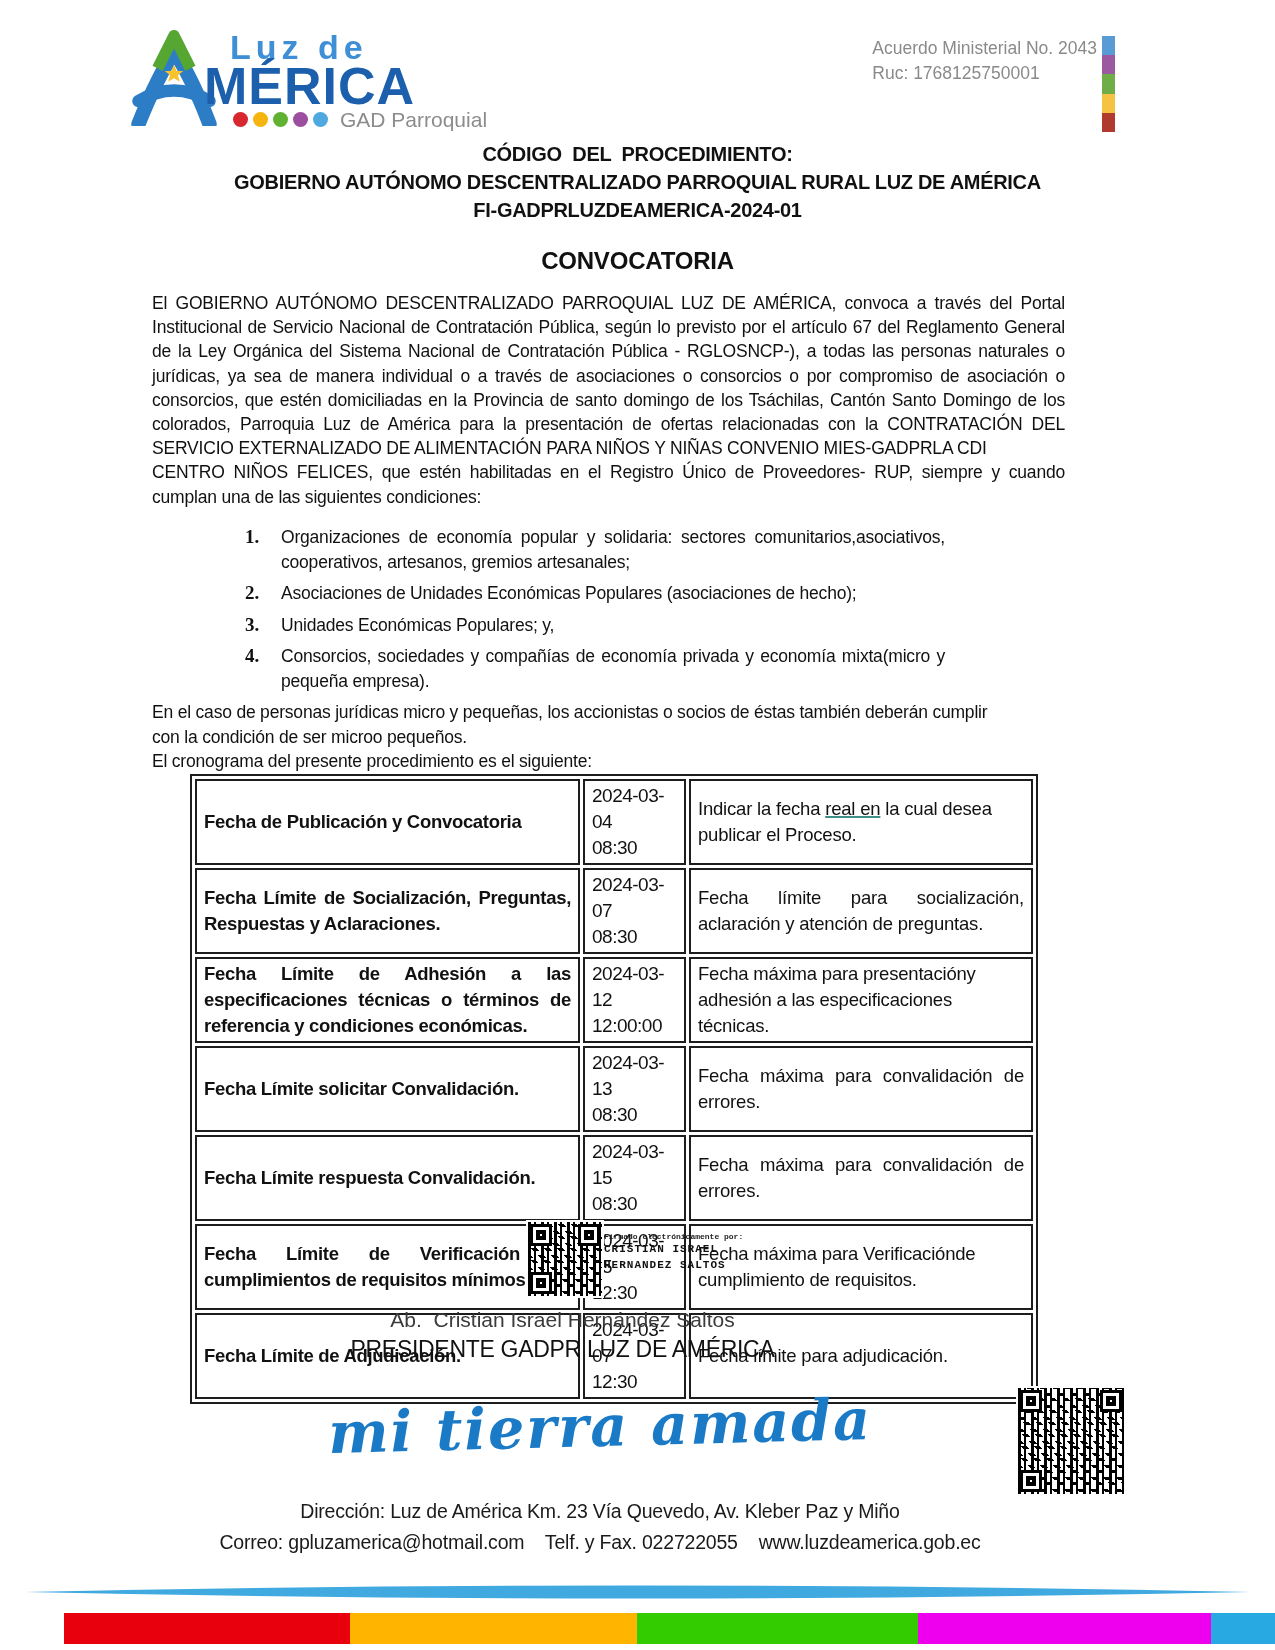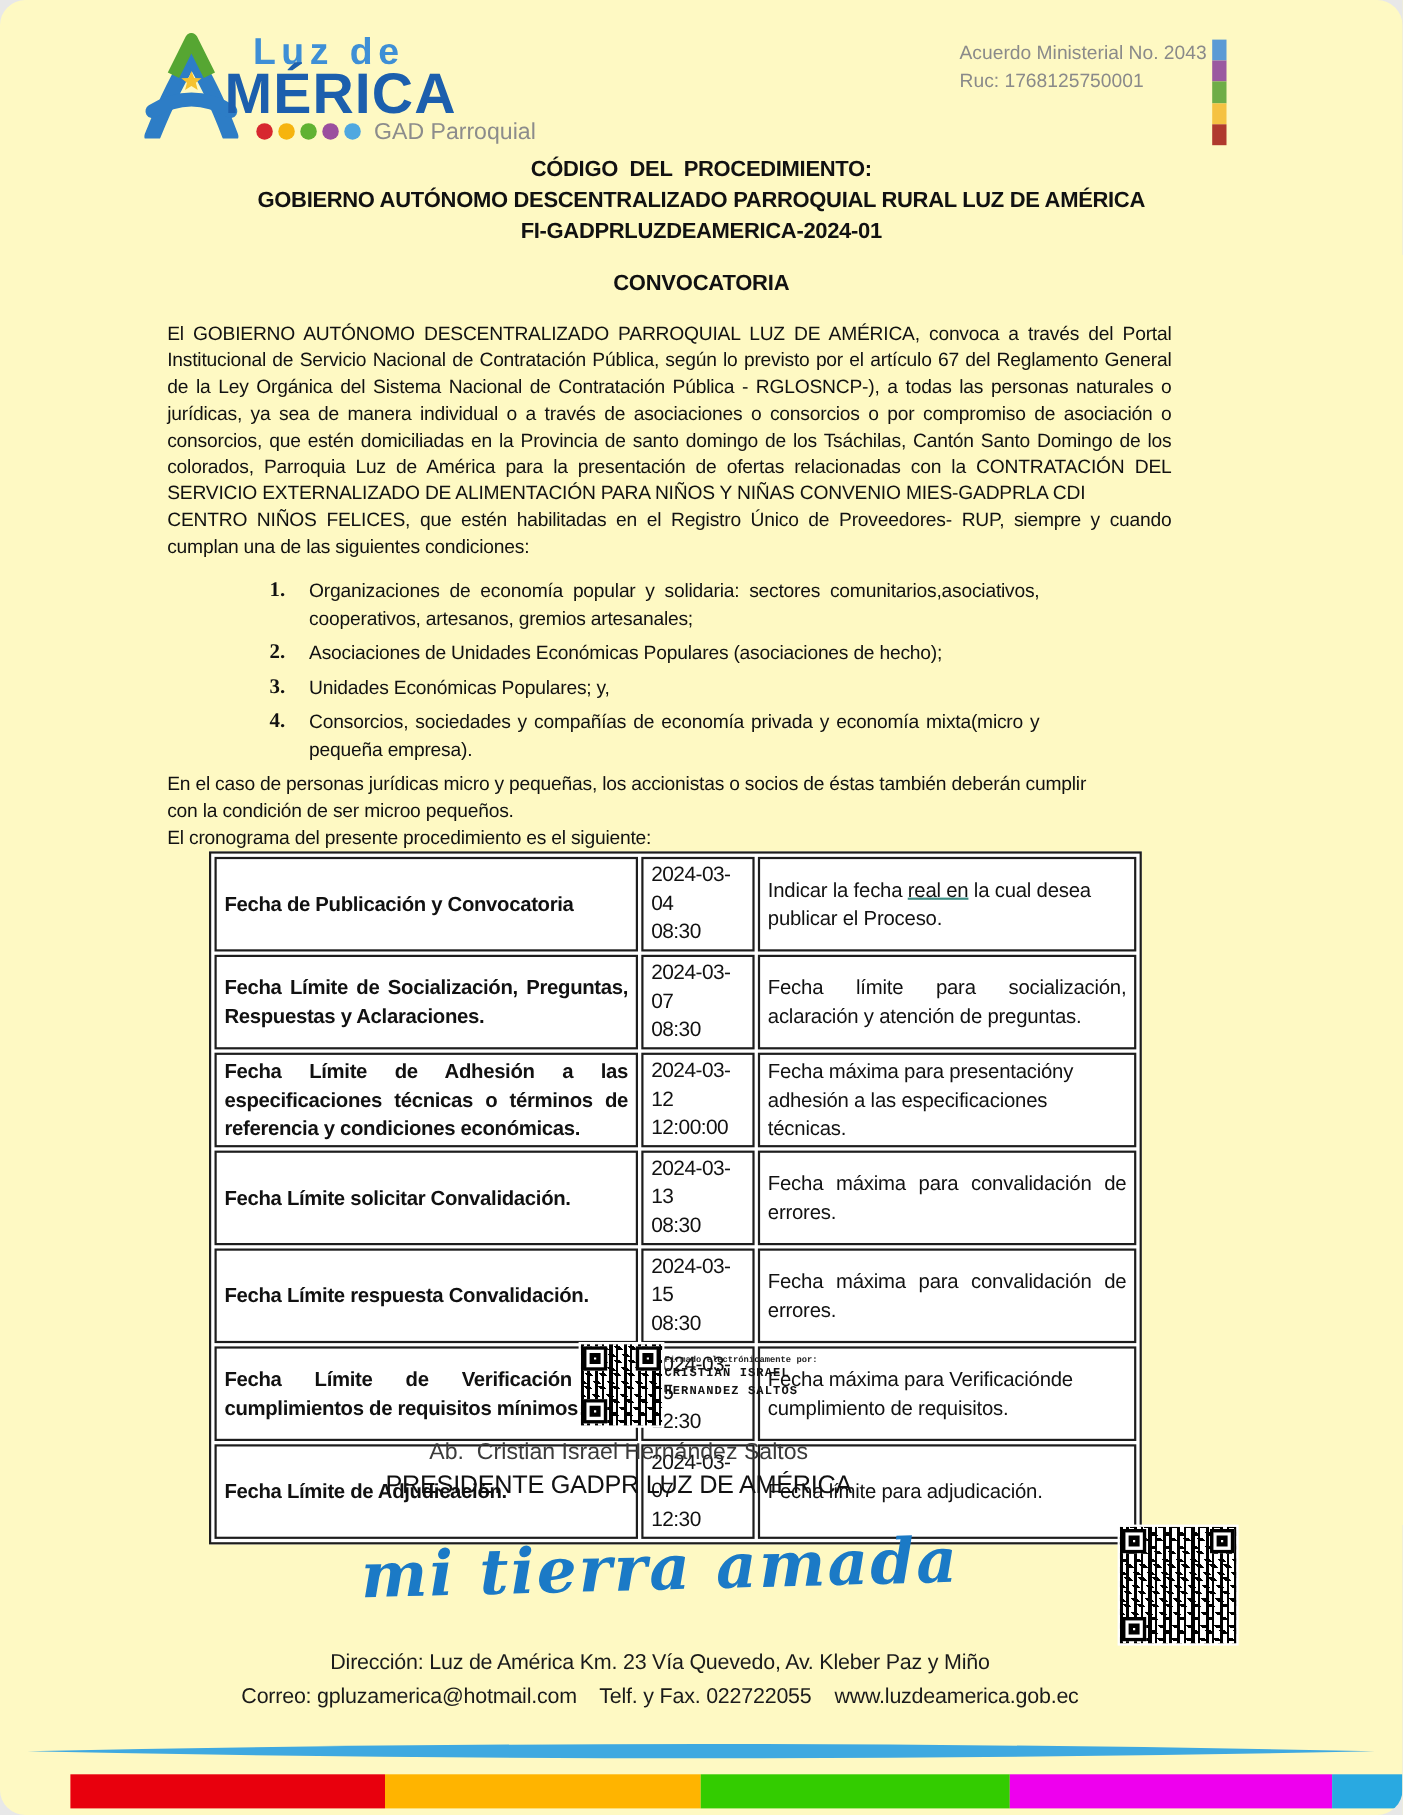--- a/index.html
+++ b/index.html
@@ -1,17 +1,17 @@
 <!DOCTYPE html>
 <html><head>
 <meta charset="utf-8">
 <style>
   html,body{margin:0;padding:0;background:#e8e8e8;}
-  .page{position:relative;width:1275px;height:1650px;background:#fef9c3;margin:0 auto;
-        font-family:"Liberation Sans",sans-serif;color:#111;overflow:hidden;border-radius:23px;}
+  .page{position:relative;width:1275px;height:1650px;background:#ffffff;margin:0 auto;
+        font-family:"Liberation Sans",sans-serif;color:#111;overflow:hidden;}
 
   
   .logo-mark{position:absolute;left:128px;top:30px;width:92px;height:96px;}
   .logo-luzde{position:absolute;left:230px;top:28px;font-size:34px;font-weight:bold;
               color:#3E8FD6;letter-spacing:5px;}
   .logo-america{position:absolute;left:204px;top:56px;font-size:52px;font-weight:800;
                 color:#1C5FAD;letter-spacing:1px;}
   .logo-dots{position:absolute;left:233px;top:112px;display:flex;gap:5px;}
   .logo-dots span{width:15px;height:15px;border-radius:50%;display:block;}
   .logo-gad{position:absolute;left:340px;top:108px;font-size:21px;color:#8C8C8C;}
@@ -19,21 +19,21 @@
              line-height:25px;color:#8a8a8a;}
   .mini-strip{position:absolute;left:1102px;top:36px;width:13px;height:96px;
               display:flex;flex-direction:column;}
   .mini-strip span{flex:1;}
 
   
   .title-block{position:absolute;left:0;right:0;top:140px;text-align:center;
                font-weight:bold;font-size:20px;line-height:28px;letter-spacing:-0.3px;}
   .title-block div{white-space:pre;}
   .section-title{position:absolute;left:0;right:0;top:247px;text-align:center;
-                 font-weight:bold;font-size:20px;letter-spacing:-0.2px;}
+                 font-weight:bold;font-size:24px;letter-spacing:-0.2px;}
 
   
   .bodytext{position:absolute;left:152px;top:291px;width:913px;font-size:17.5px;
             line-height:24.2px;text-align:justify;letter-spacing:-0.2px;}
   .list{position:absolute;left:245px;top:525px;width:700px;}
   .list-item{display:flex;margin-bottom:7px;}
   .list-num{width:36px;flex:0 0 36px;font-family:"Liberation Serif",serif;
             font-weight:bold;font-size:19px;line-height:24px;}
   .list-text{font-size:17.5px;line-height:24.5px;text-align:justify;letter-spacing:-0.2px;}
   .p3{position:absolute;left:152px;top:700px;width:855px;font-size:17.5px;

